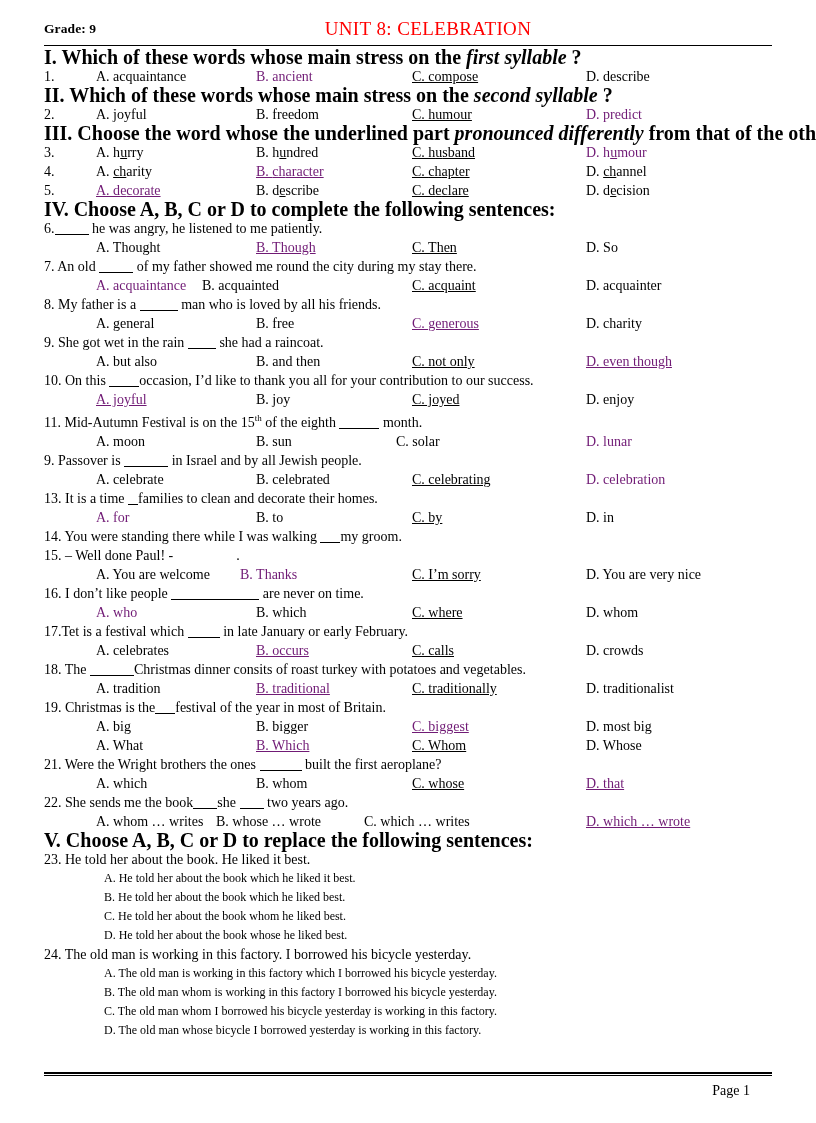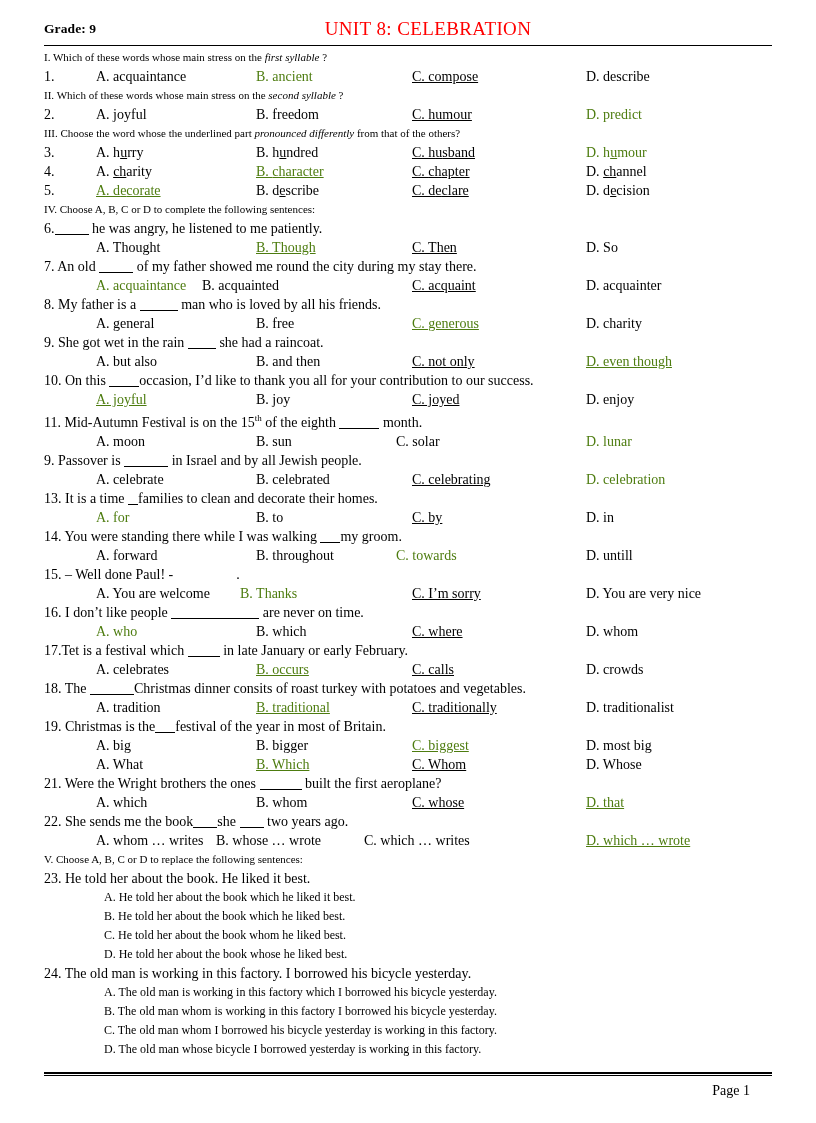--- a/index.html
+++ b/index.html
@@ -51,43 +51,43 @@
     padding-left: 40px;
   }
   .header-rule {
     border-top: 1.6px solid #000;
     margin-top: 1px;
     margin-bottom: 2px;
   }
 
   
   .sec {
-    font-weight: normal;
-    font-size: 11px;
+    font-weight: bold;
+    font-size: 20px;
     line-height: 19px;
     white-space: nowrap;
   }
   .sec .it { font-style: italic; }
   .q {
     font-size: 14px;
     line-height: 19px;
     white-space: nowrap;
   }
   .opts {
     font-size: 14px;
     line-height: 19px;
     position: relative;
     height: 19px;
   }
   .opt {
     position: absolute;
     top: 0;
     white-space: nowrap;
   }
-  .blue { color: #4d7c0f; }
+  .blue { color: #701a75; }
   .u { text-decoration: underline; }
   .blank {
     display: inline-block;
     border-bottom: 1px solid #000;
     vertical-align: -2px;
   }
   sup { font-size: 9px; vertical-align: super; }
 
   
   .cA { left: 52px; }
@@ -246,26 +246,20 @@
 
     <div class="q"><span>13. It is a time </span><span class="blank" style="width:10px"></span><span>families   to clean  and decorate their  homes.</span></div>
     <div class="opts">
       <span class="opt cA blue">A. for</span>
       <span class="opt cB">B. to</span>
       <span class="opt cC">C. by</span>
       <span class="opt cD">D. in</span>
     </div>
 
     <div class="q"><span>14. You were standing  there while  I was walking  </span><span class="blank" style="width:20px"></span><span>my groom.</span></div>
-    <div class="opts">
-      <span class="opt cA">A. forward</span>
-      <span class="opt cB">B. throughout</span>
-      <span class="opt blue" style="left:352px">C. towards</span>
-      <span class="opt cD">D. untill</span>
-    </div>
 
     <div class="q"><span>15. – Well  done Paul!  -</span><span style="white-space:pre">                  .</span></div>
     <div class="opts">
       <span class="opt cA">A. You are welcome</span>
       <span class="opt n2B blue">B. Thanks</span>
       <span class="opt cC">C. I’m sorry</span>
       <span class="opt cD">D. You are very nice</span>
     </div>
 
     <div class="q"><span>16. I don’t like people </span><span class="blank" style="width:88px"></span><span> are never on time.</span></div>

